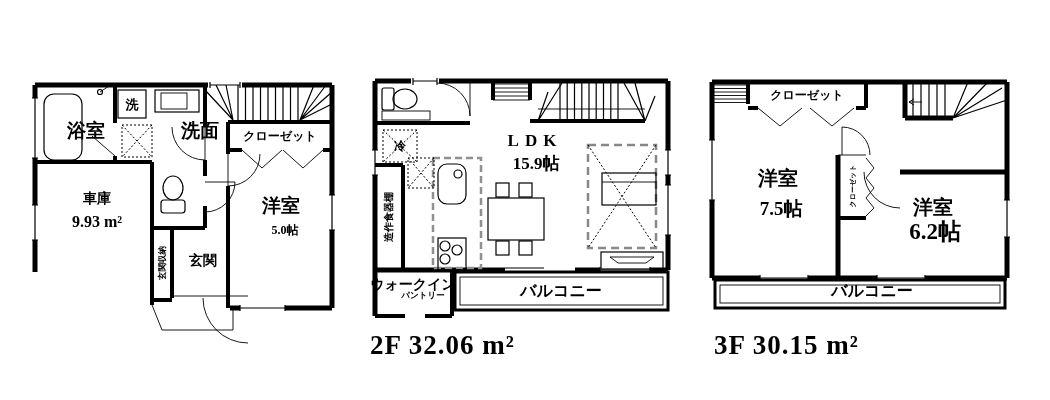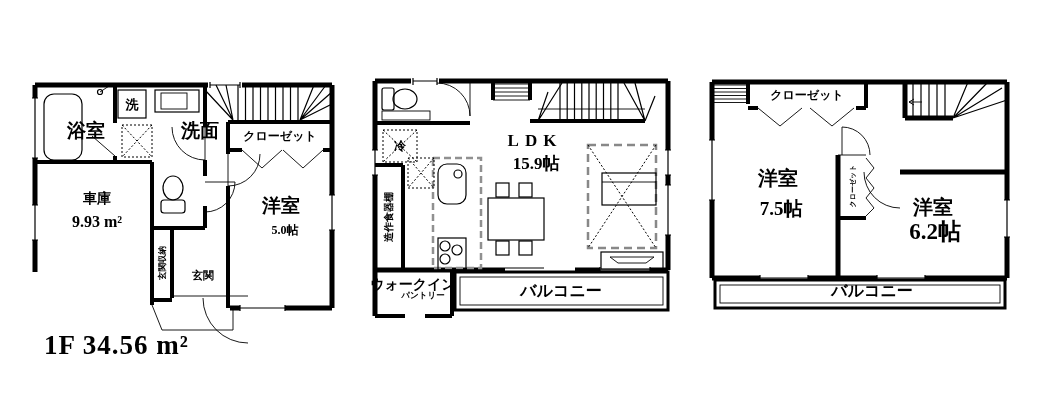--- a/index.html
+++ b/index.html
@@ -89,24 +89,23 @@
         <rect class="t" x="131" y="122" width="24" height="13" rx="3"></rect>
       </g>
     </svg>
     <div class="lbl" style="left:56px;top:52px;font-size:19px;">浴室</div>
     <div class="lbl" style="left:102px;top:26px;font-size:13px;">洗</div>
     <div class="lbl" style="left:130px;top:52px;font-size:19px;margin-left:40px;">洗面</div>
     <div class="lbl" style="left:250px;top:58px;font-size:12px;">クローゼット</div>
     <div class="lbl" style="left:67px;top:121px;font-size:14px;">車庫</div>
     <div class="lbl" style="left:67px;top:144px;font-size:16px;">9.93 m²</div>
     <div class="lbl vert" style="left:132px;top:185px;font-size:8.5px;">玄関収納</div>
-    <div class="lbl" style="left:173px;top:197px;font-size:11px;">玄関</div>
+    <div class="lbl" style="left:173px;top:183px;font-size:14px;">玄関</div>
     <div class="lbl" style="left:251px;top:127px;font-size:19px;">洋室</div>
     <div class="lbl" style="left:255px;top:152px;font-size:12px;">5.0帖</div>
-    <div class="floor-label" style="left:14px;top:252px;">1F 34.56 m²</div>
   </div>
 
   <div class="plan" style="left:372px;top:78px;">
     <svg width="310" height="300" viewBox="0 0 310 300">
       <g>
         <path class="w5" d="M3,3 H296"></path>
         <path class="w5" d="M3,3 V72 M3,97 V238"></path>
         <path class="w5" d="M296,3 V72 M296,97 V107 M296,157 V192"></path>
         <path class="w5" d="M3,192 H133 M203,192 H228 M278,192 H296"></path>
         <path class="w4" d="M3,45 H98"></path>
@@ -176,20 +175,21 @@
         <rect class="th" x="88" y="199" width="203" height="28"></rect>
       </g>
     </svg>
     <div class="lbl" style="left:163px;top:62px;font-size:17px;letter-spacing:6px;">LDK</div>
     <div class="lbl" style="left:164px;top:85px;font-size:17px;">15.9帖</div>
     <div class="lbl" style="left:28px;top:68px;font-size:12px;">冷</div>
     <div class="lbl vert" style="left:17px;top:139px;font-size:10px;">造作食器棚</div>
     <div class="lbl" style="left:41px;top:207px;font-size:14px;">ウォークイン</div>
     <div class="lbl" style="left:41px;top:217px;font-size:8.5px;margin-left:10px;">パントリー</div>
     <div class="lbl" style="left:189px;top:213px;font-size:16px;">バルコニー</div>
+    <div class="floor-label" style="left:-2px;top:252px;">2F 32.06 m²</div>
   </div>
 
   <div class="plan" style="left:706px;top:78px;">
     <svg width="310" height="300" viewBox="0 0 310 300">
       <g>
         <path class="w5" d="M6,4 H301"></path>
         <path class="w5" d="M6,4 V62 M6,122 V200"></path>
         <path class="w5" d="M301,4 V122 M301,159 V200"></path>
         <path class="w5" d="M6,200 H54 M102,200 H171 M219,200 H301"></path>
         <path class="w4" d="M42,4 V26"></path>
@@ -229,15 +229,16 @@
         <rect class="th" x="14" y="207" width="280" height="18"></rect>
       </g>
     </svg>
     <div class="lbl" style="left:101px;top:17px;font-size:12px;">クローゼット</div>
     <div class="lbl" style="left:72px;top:100px;font-size:20px;">洋室</div>
     <div class="lbl" style="left:75px;top:130px;font-size:19px;">7.5帖</div>
     <div class="lbl vert" style="left:147px;top:108px;font-size:7px;">クローゼット</div>
     <div class="lbl" style="left:227px;top:129px;font-size:20px;">洋室</div>
     <div class="lbl" style="left:229px;top:153px;font-size:23px;">6.2帖</div>
     <div class="lbl" style="left:166px;top:213px;font-size:16px;">バルコニー</div>
+    <div class="floor-label" style="left:8px;top:252px;">3F 30.15 m²</div>
   </div>
 
 </div>
 
 </body></html>

